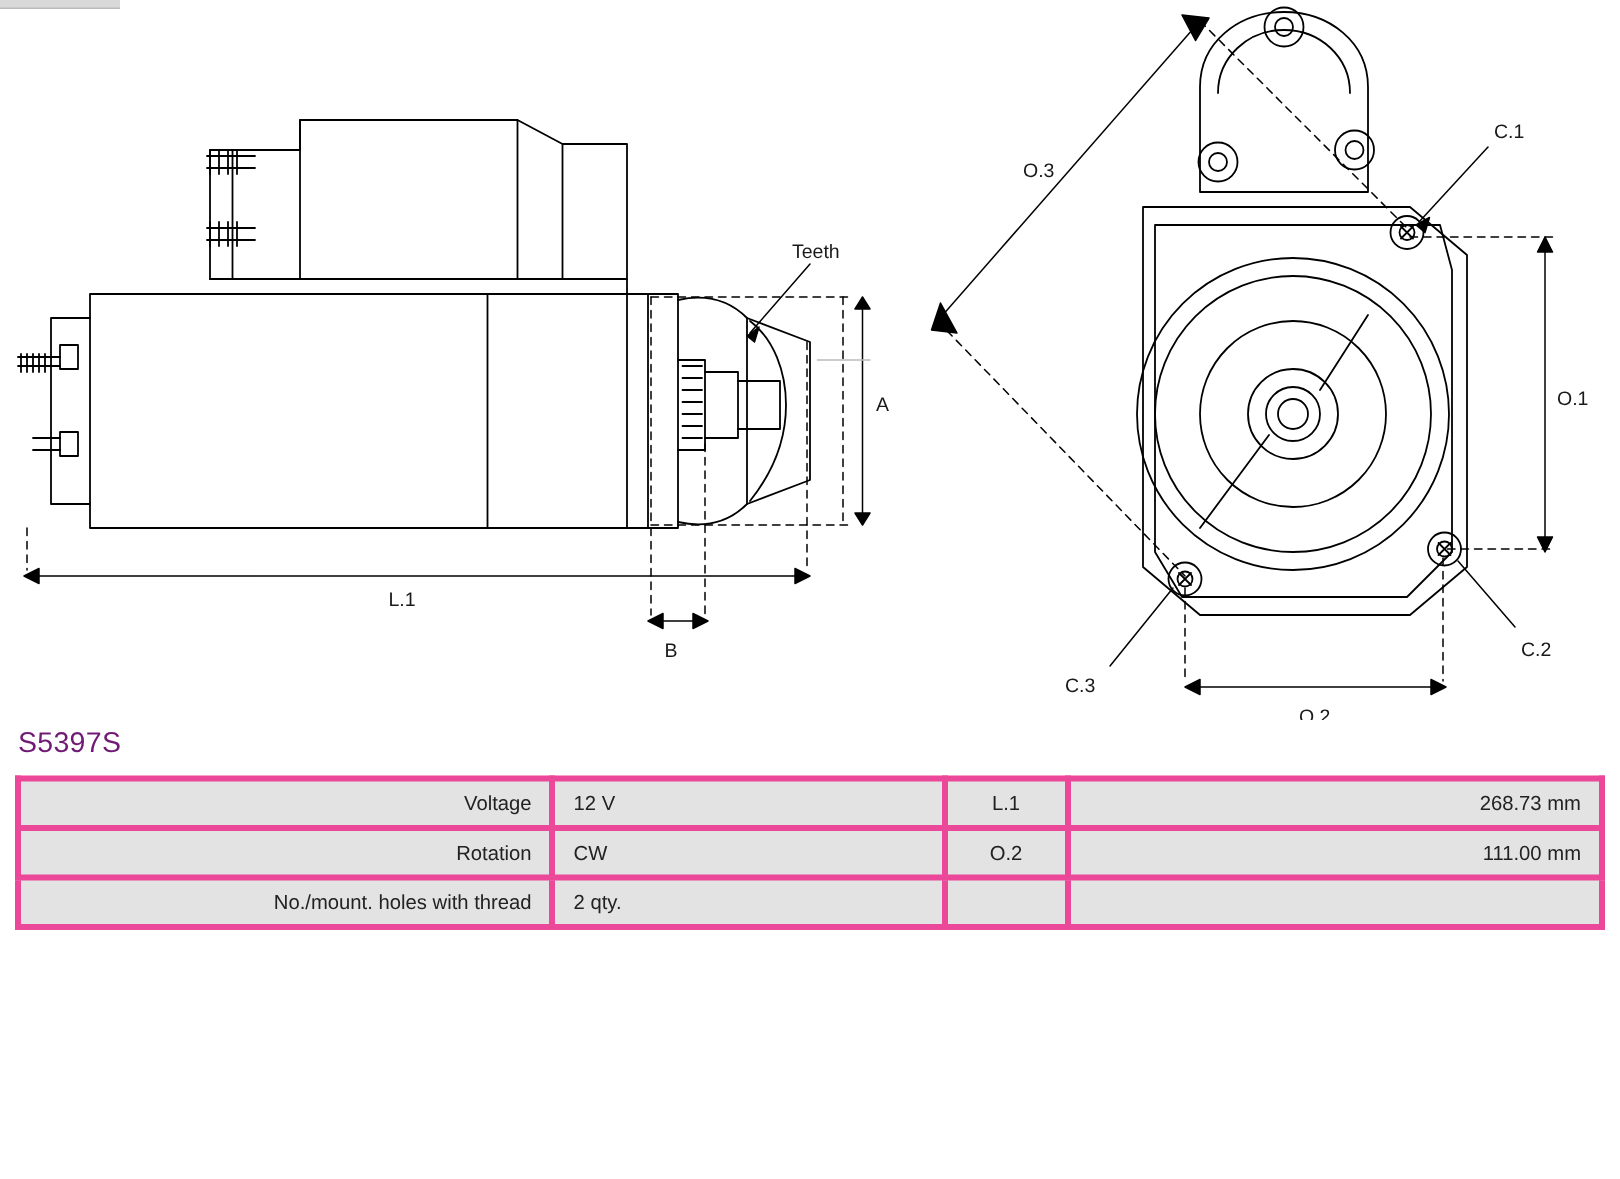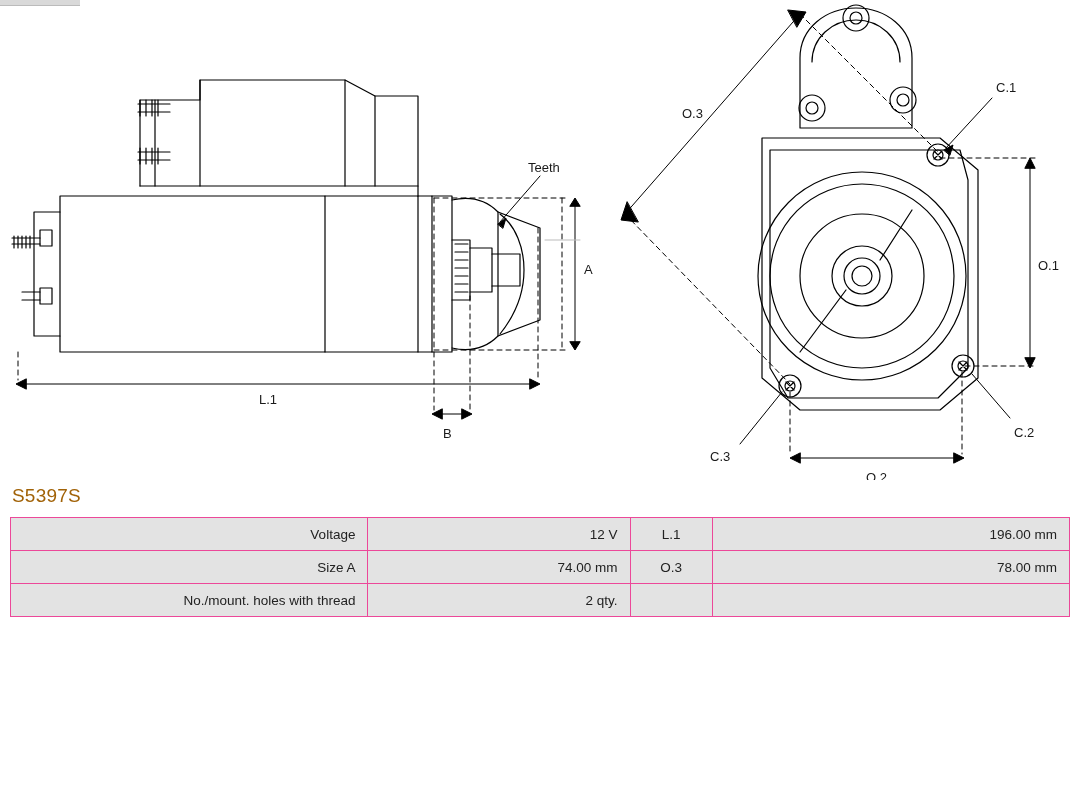--- a/index.html
+++ b/index.html
@@ -27,41 +27,41 @@
     position: absolute;
     left: 0; top: 0;
     width: 1080px;
     height: 480px;
   }
   #part-number {
     position: absolute;
     left: 12px;
     top: 485px;
     font-size: 19px;
-    color: #a16207;
+    color: #701a75;
     font-weight: normal;
     letter-spacing: 0.2px;
   }
   #spec-table {
     position: absolute;
     left: 10px;
     top: 517px;
     width: 1060px;
     border-collapse: collapse;
     font-size: 13.5px;
     color: #222;
   }
   #spec-table td {
-    border: 1px solid #ec4899;
+    border: 4px solid #ec4899;
     height: 33px;
     padding: 0 12px;
     background: #e3e3e3;
   }
   #spec-table td.c-name { width: 270px; text-align: right; }
-  #spec-table td.c-val  { width: 198px; text-align: right; }
+  #spec-table td.c-val  { width: 198px; }
   #spec-table td.c-code { width: 62px;  text-align: center; }
   #spec-table td.c-dim  { width: 270px; text-align: right; }
   #spec-table td.empty  { background: #e3e3e3; }
   svg text {
     font-family: "Liberation Sans", sans-serif;
     font-size: 13px;
     fill: #1a1a1a;
   }
 </style>
 </head>
@@ -216,27 +216,27 @@
   </svg>
 
   <div id="part-number">S5397S</div>
 
   <table id="spec-table">
     <tbody>
       <tr>
         <td class="c-name">Voltage</td>
         <td class="c-val">12 V</td>
         <td class="c-code">L.1</td>
-        <td class="c-dim">196.00 mm</td>
+        <td class="c-dim">268.73 mm</td>
       </tr>
       <tr>
-        <td class="c-name">Size A</td>
-        <td class="c-val">74.00 mm</td>
-        <td class="c-code">O.3</td>
-        <td class="c-dim">78.00 mm</td>
+        <td class="c-name">Rotation</td>
+        <td class="c-val">CW</td>
+        <td class="c-code">O.2</td>
+        <td class="c-dim">111.00 mm</td>
       </tr>
       <tr>
         <td class="c-name">No./mount. holes with thread</td>
         <td class="c-val">2 qty.</td>
         <td class="c-code empty"></td>
         <td class="c-dim empty"></td>
       </tr>
     </tbody>
   </table>
 

